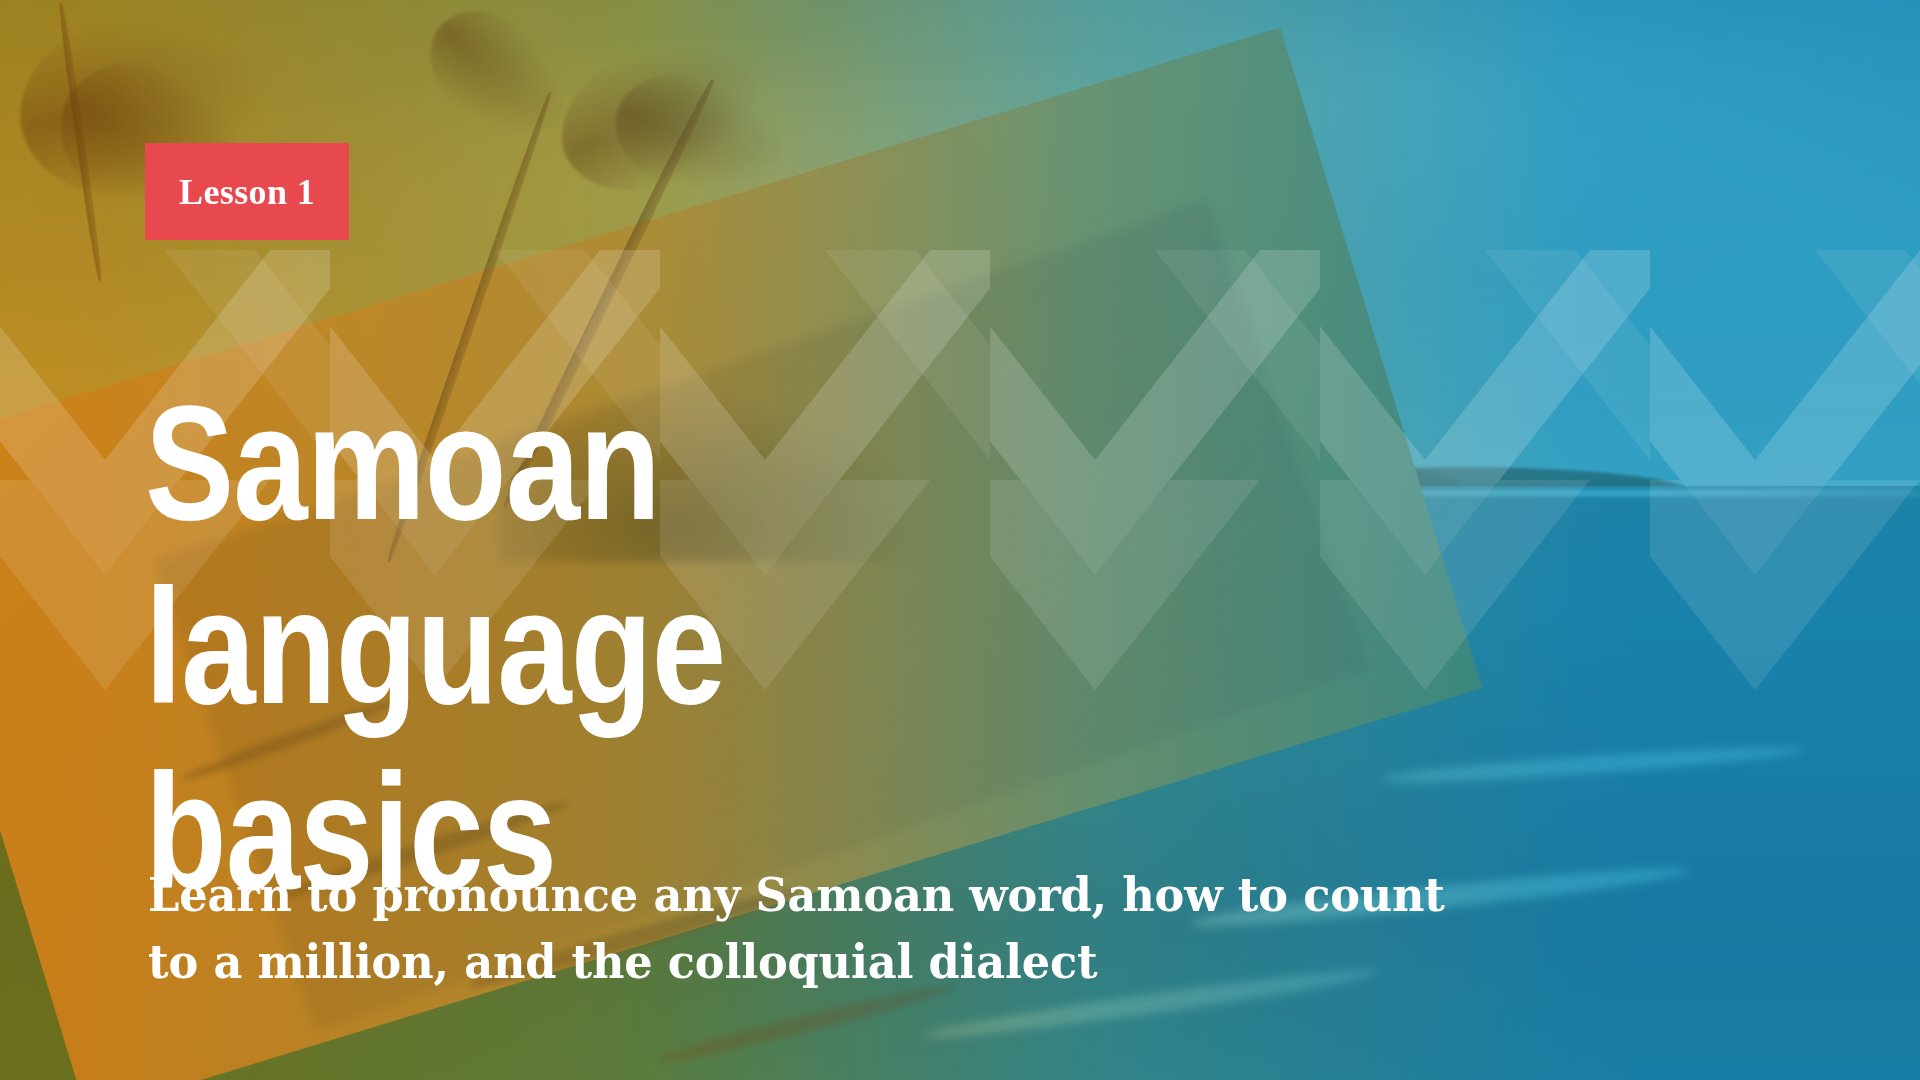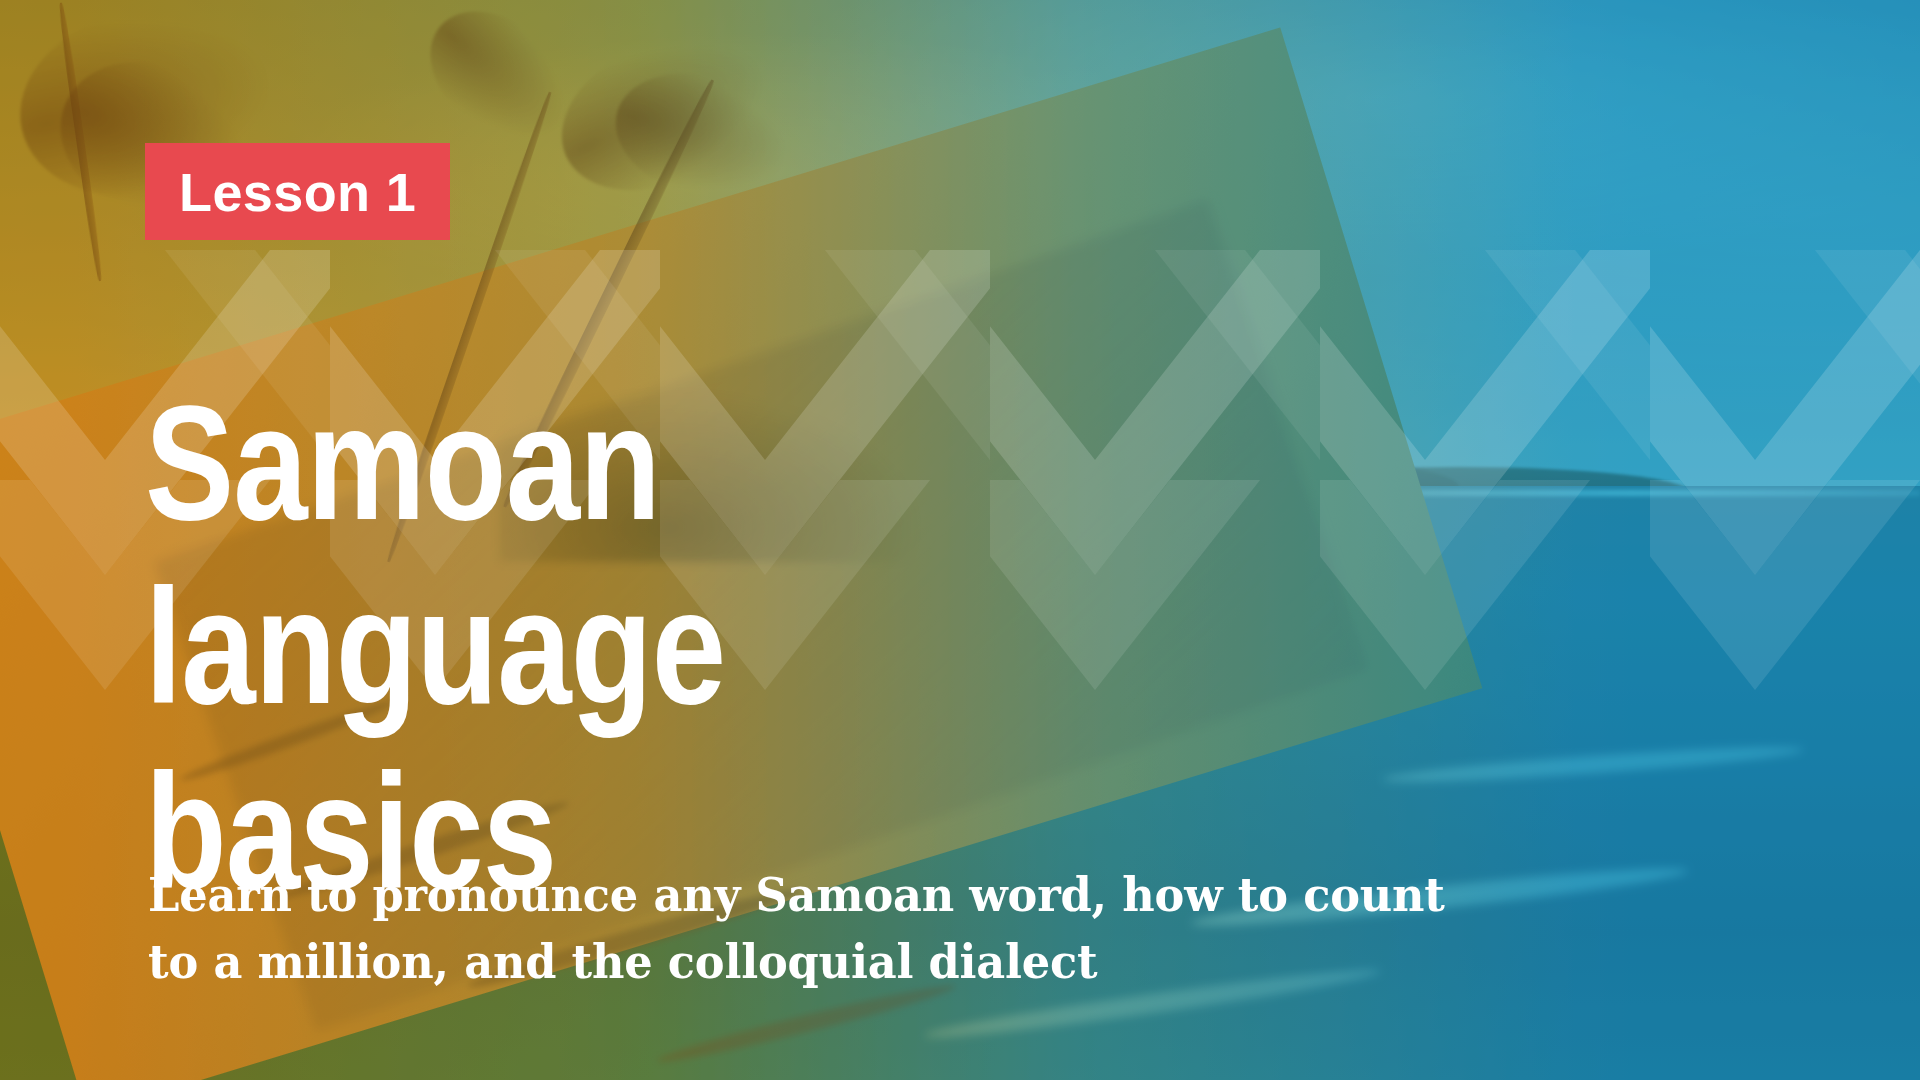--- a/index.html
+++ b/index.html
@@ -162,23 +162,23 @@
   }
   .badge {
     position: absolute;
     left: 145px;
     top: 143px;
     height: 97px;
     padding: 0 34px;
     display: flex;
     align-items: center;
     color: #ffffff;
-    font-family: Liberation Sans, sans-serif;
+    font-family: Liberation Serif, serif;
     font-weight: bold;
-    font-size: 54px;
+    font-size: 36px;
     letter-spacing: .4px;
     line-height: 1;
   }
   .title {
     position: absolute;
     left: 145px;
     top: 262px;
     width: 1340px;
     color: #ffffff;
     font-family: "Liberation Sans Narrow", "Liberation Sans", sans-serif;

